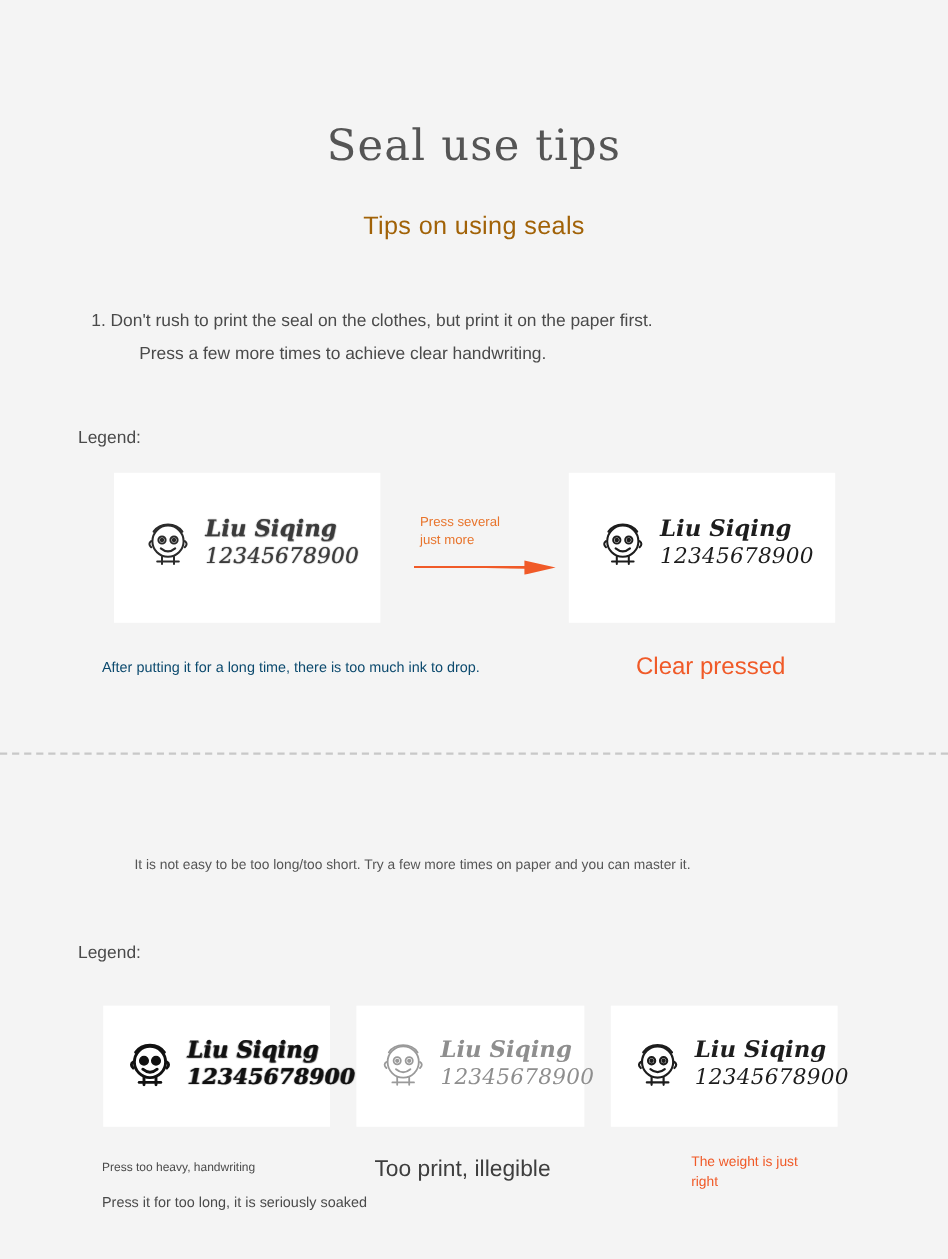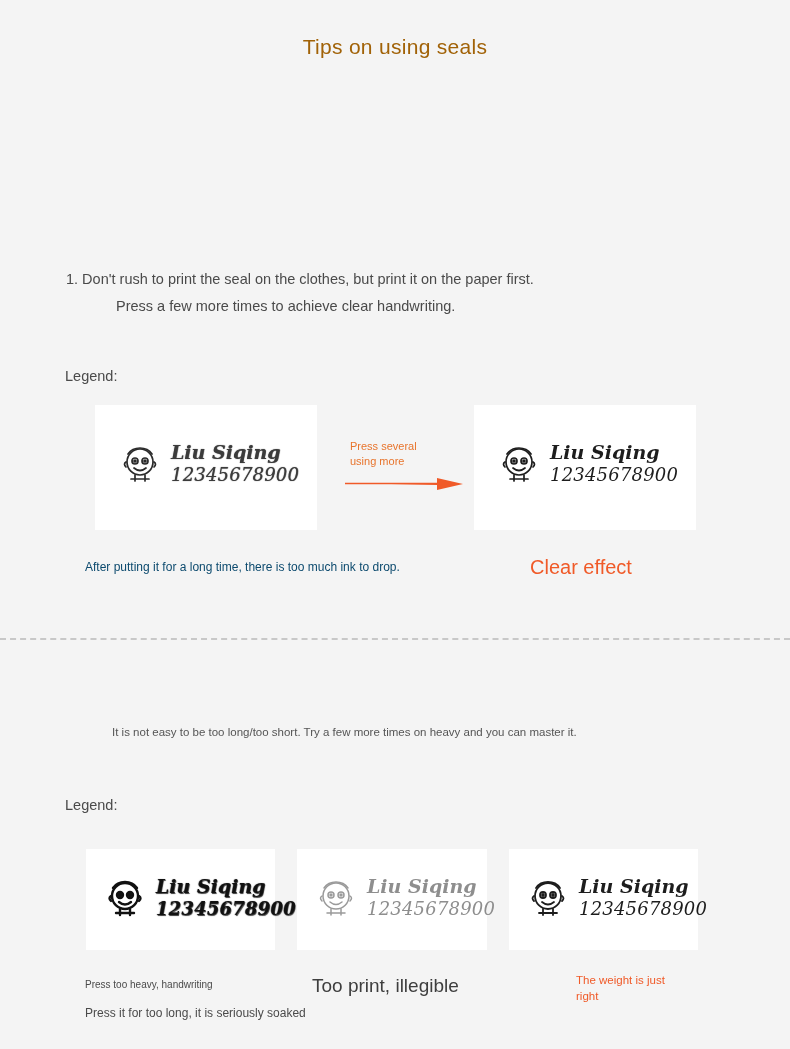--- a/index.html
+++ b/index.html
@@ -38,21 +38,21 @@
     font-size: 21px;
     color: #a16207;
     font-weight: 400;
     margin-top: 35px;
     letter-spacing: 0.3px;
   }
 
   
   .sec1-line1 {
     position: absolute;
-    left: 66px;
+    left: 76px;
     top: 236px;
     font-size: 14.5px;
     color: #4a4a4a;
   }
   .sec1-line2 {
     position: absolute;
     left: 116px;
     top: 263px;
     font-size: 14.5px;
     color: #4a4a4a;
@@ -246,20 +246,21 @@
     color: #f05a28;
     line-height: 1.35;
     width: 110px;
   }
 </style>
 </head>
 <body>
 
 <div class="page">
 
+  <h1 class="title">Seal use tips</h1>
   <div class="subtitle">Tips on using seals</div>
 
   <div class="sec1-line1">1. Don't rush to print the seal on the clothes, but print it on the paper first.</div>
   <div class="sec1-line2">Press a few more times to achieve clear handwriting.</div>
   <div class="legend1">Legend:</div>
 
   <div class="card" id="card-faded">
     <div class="stamp faded" style="left:22px; top:36px;">
       <span class="face">
         <svg viewBox="0 0 46 46" width="46" height="46" aria-hidden="true">
@@ -278,21 +279,21 @@
           </g>
         </svg>
       </span>
       <span class="texts">
         <span class="name">Liu Siqing</span>
         <span class="num" style="display:block">12345678900</span>
       </span>
     </div>
   </div>
 
-  <div class="press-note">Press several using more</div>
+  <div class="press-note">Press several just more</div>
   <div class="arrow-wrap">
     <svg viewBox="0 0 120 18" width="120" height="18" aria-hidden="true">
       <polygon points="0,11 92,11 92,6 118,12 92,18 92,13" fill="#f05a28"></polygon>
       <line x1="0" y1="11.5" x2="95" y2="11.5" stroke="#f05a28" stroke-width="1.5"></line>
     </svg>
   </div>
 
   <div class="card" id="card-clear">
     <div class="stamp clear" style="left:22px; top:36px;">
       <span class="face">
@@ -313,25 +314,25 @@
         </svg>
       </span>
       <span class="texts">
         <span class="name">Liu Siqing</span>
         <span class="num" style="display:block">12345678900</span>
       </span>
     </div>
   </div>
 
   <div class="cap-faded">After putting it for a long time, there is too much ink to drop.</div>
-  <div class="cap-clear">Clear effect</div>
+  <div class="cap-clear">Clear pressed</div>
 
   <div class="divider"></div>
 
-  <div class="sec2-line2">It is not easy to be too long/too short. Try a few more times on heavy and you can master it.</div>
+  <div class="sec2-line2">It is not easy to be too long/too short. Try a few more times on paper and you can master it.</div>
   <div class="legend2">Legend:</div>
 
   <div class="card" id="card-heavy">
     <div class="smudge" style="left:8px; top:8px; width:172px; height:18px;"></div>
     <div class="smudge" style="left:6px; top:70px; width:176px; height:22px;"></div>
     <div class="stamp heavy" style="left:16px; top:26px;">
       <span class="face">
         <svg viewBox="0 0 46 46" width="46" height="46" aria-hidden="true">
           <g fill="none" stroke="#111" stroke-width="2.4" stroke-linecap="round">
             <circle cx="23" cy="21" r="13"></circle>

